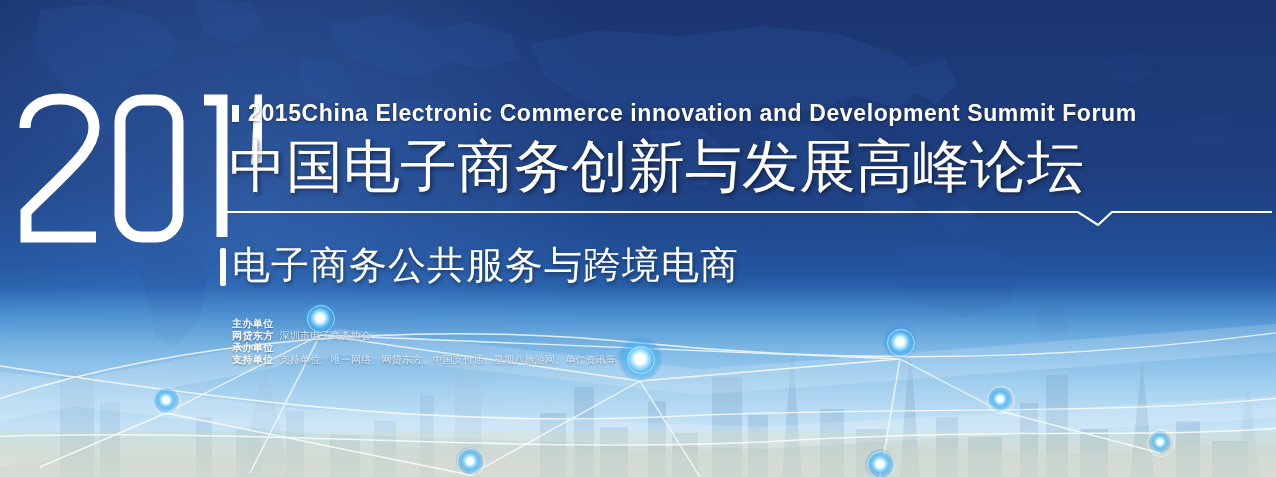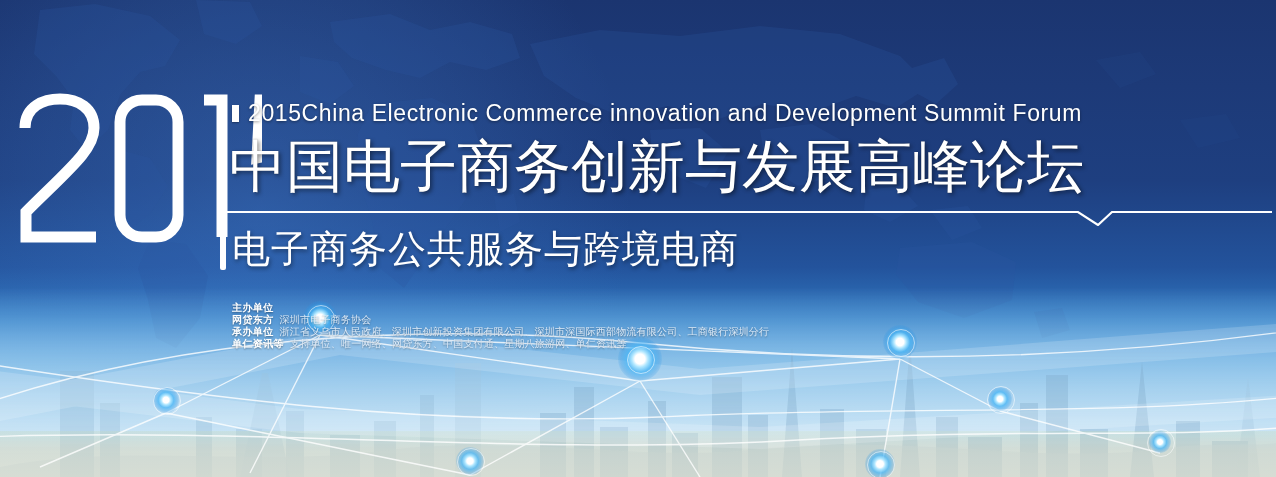--- a/index.html
+++ b/index.html
@@ -82,39 +82,40 @@
 
   .eyebrow-row{display:flex;align-items:center;height:34px;}
   .eyebrow-tick{
     width:7px;height:17px;background:#ffffff;margin-right:9px;flex:0 0 auto;
     box-shadow:0 1px 2px rgba(0,0,0,.35);
   }
   .eyebrow{
     color:#ffffff;font-size:23px;letter-spacing:.6px;white-space:nowrap;
     font-family:"Liberation Sans","DejaVu Sans",sans-serif;
     text-shadow:0 1px 3px rgba(0,0,0,.45);
+    font-weight:bold;
   }
 
   .headline-row{position:relative;height:76px;margin-top:2px;}
   .headline{
     position:absolute;left:-3px;top:-4px;
     color:#ffffff;
     font-family:"DejaVu Sans","Liberation Sans",sans-serif;
     font-weight:normal;
     font-size:57px;
     line-height:76px;
     letter-spacing:0px;
     white-space:nowrap;
     text-shadow:2px 2px 4px rgba(0,0,0,.45), 0 0 1px rgba(0,0,0,.5);
   }
 
   .rulewrap{position:relative;height:16px;margin-top:2px;}
   .rulewrap svg{position:absolute;left:-6px;top:0;}
 
-  .sub-row{position:relative;height:46px;margin-top:2px;}
+  .sub-row{position:relative;height:46px;margin-top:18px;}
   .sub-bar{
     position:absolute;left:-12px;top:4px;width:6px;height:38px;background:#ffffff;
     border-radius:2px;
   }
   .subtitle{
     position:absolute;left:0;top:-2px;
     color:#ffffff;font-size:38px;line-height:46px;letter-spacing:1px;white-space:nowrap;
     font-family:"DejaVu Sans","Liberation Sans",sans-serif;
     text-shadow:1px 2px 4px rgba(0,0,0,.45);
   }
@@ -296,22 +297,21 @@
     <div class="orgs">
       <div class="org-line">
         <span class="org-label">主办单位</span>
       </div>
       <div class="org-line">
         <span class="org-label">网贷东方</span>
         <span class="org-value">深圳市电子商务协会</span>
       </div>
       <div class="org-line">
         <span class="org-label">承办单位</span>
-        <span class="org-value">浙江省义乌市人民政府、深圳市创新投资集团有限公司、深圳市深国际西部物流有限公司、工商银行深圳分行</span>
       </div>
       <div class="org-line">
-        <span class="org-label">单仁资讯等</span>
+        <span class="org-label">支持单位</span>
         <span class="org-value">支持单位、唯一网络、网贷东方、中国支付通、星期八旅游网、单仁资讯等</span>
       </div>
     </div>
 
   </div>
 </div>
 
 </body></html>

